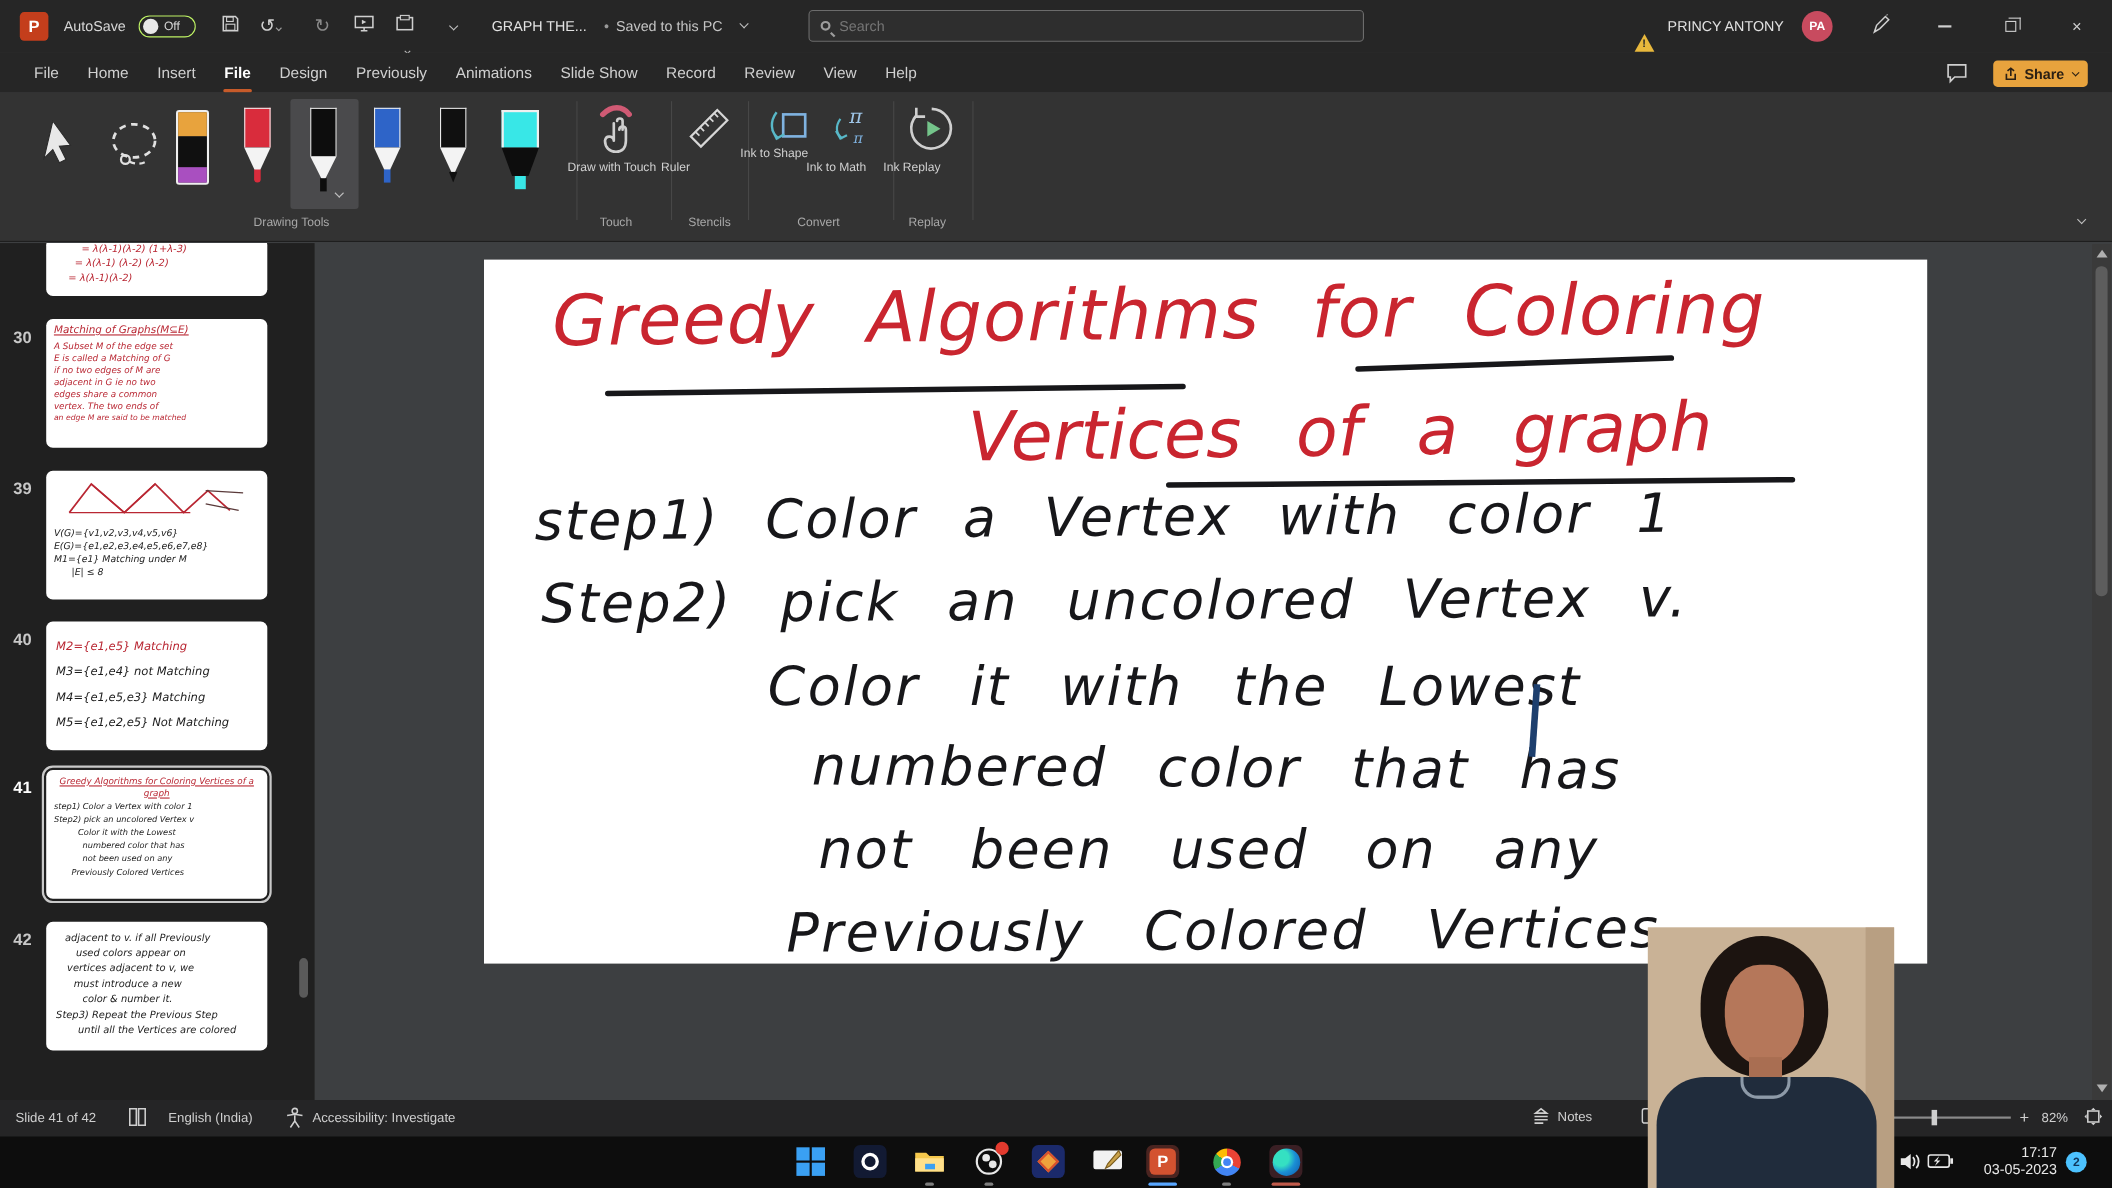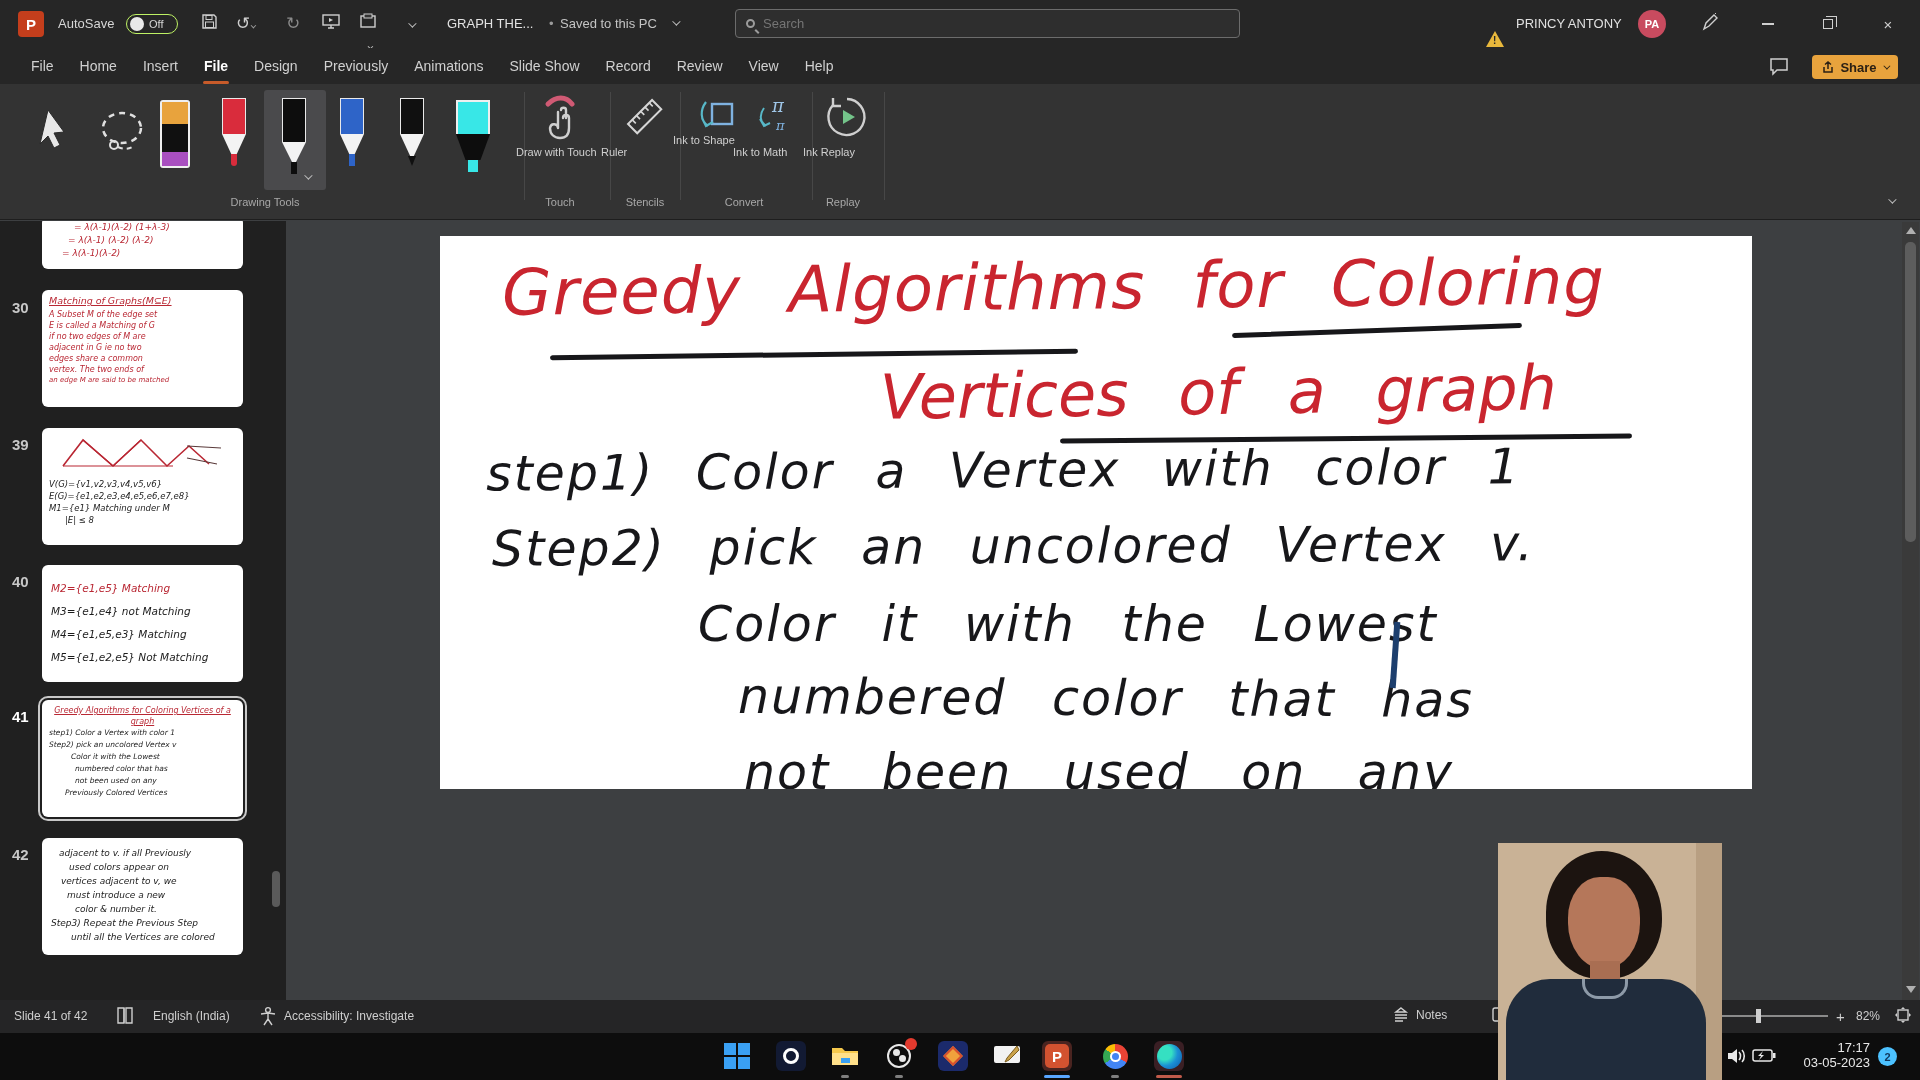--- a/index.html
+++ b/index.html
@@ -45,21 +45,21 @@
   .sel-pen-box{position:absolute;left:264px;top:6px;width:62px;height:100px;background:#4a4a4c;border-radius:3px}
   
   .panel{left:0;top:221px;width:286px;height:779px;background:#202020;overflow:hidden}
   .thumb{position:absolute;left:42px;width:201px;background:#fff;border-radius:6px;overflow:hidden}
   .thumb-num{position:absolute;left:12px;font-size:15px;color:#c8c8c8;font-weight:bold}
   .mini{font-family:"DejaVu Sans",sans-serif;font-style:italic;white-space:nowrap}
   .mini-red{color:#b92733}
   .mini-blk{color:#1c1c1c}
   .scrollthumb{position:absolute;left:272px;top:650px;width:8px;height:36px;background:#5a5a5a;border-radius:4px}
   
-  .slide{left:440px;top:236px;width:1312px;height:553px;background:#ffffff;overflow:hidden}
+  .slide{left:440px;top:236px;width:1312px;height:640px;background:#ffffff;overflow:hidden}
   .ink{position:absolute;font-family:"DejaVu Sans",sans-serif;font-style:italic;white-space:nowrap;color:#17171a}
   .ink-red{color:#c9252f}
   .stroke{position:absolute;background:#17171a;border-radius:3px}
   .vscroll{left:1902px;top:222px;width:17px;height:778px;background:#3a3a3a}
   .varrow{width:0;height:0;border-left:5px solid transparent;border-right:5px solid transparent;margin:5px auto}
   
   .statusbar{left:0;top:1000px;width:1920px;height:33px;background:#252526;color:#cfcfcf;font-size:12px}
   
   .taskbar{left:0;top:1033px;width:1920px;height:47px;background:#0d0d0d}
   .tkicon{position:absolute;top:8px;width:30px;height:30px;display:flex;align-items:center;justify-content:center}

